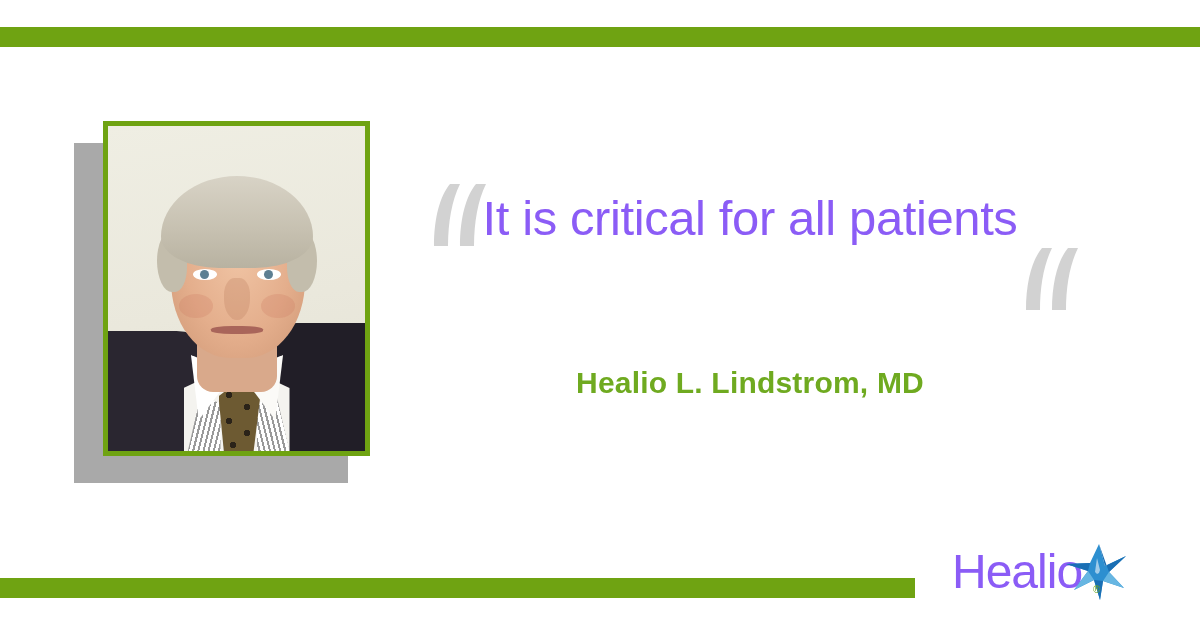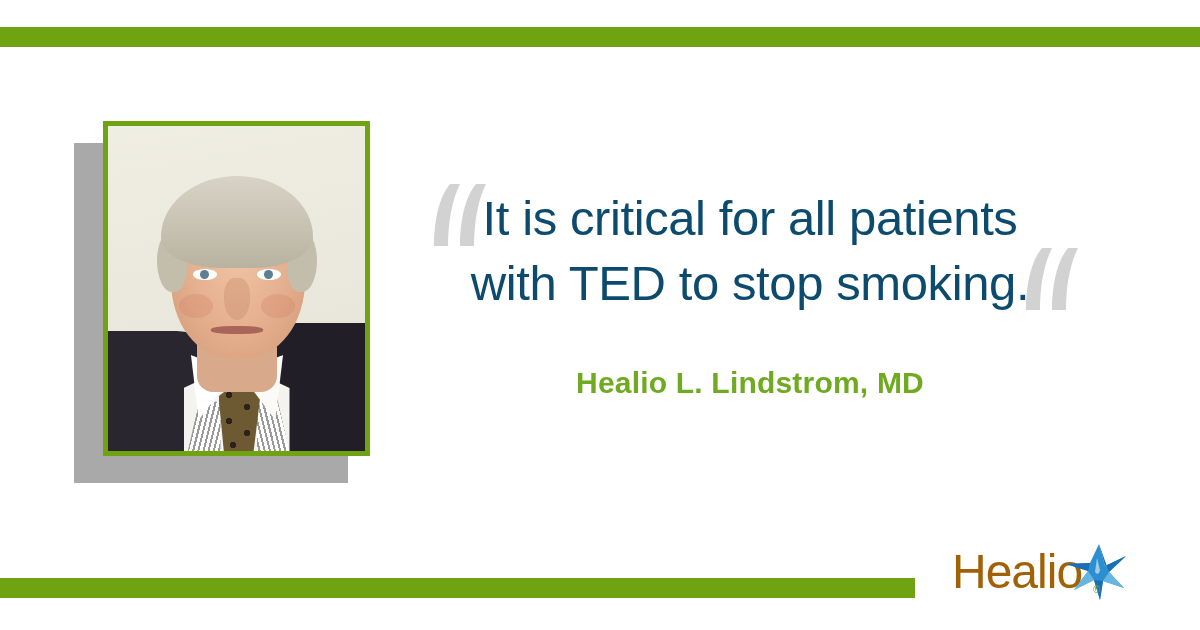--- a/index.html
+++ b/index.html
@@ -178,21 +178,21 @@
   .quote-block {
     position:absolute;
     left:420px; top:186px;
     width:660px;
   }
   .quote-line {
     position:relative;
     font-size:49px;
     line-height:65px;
     letter-spacing:-.4px;
-    color:#0c4a6e;
+    color:#8b5cf6;
     text-align:center;
     white-space:nowrap;
   }
   .qmark {
     position:absolute;
     width:58px; height:62px;
     color:#d2d2d2;
     pointer-events:none;
   }
   .qmark svg { display:block; width:100%; height:100%; }
@@ -215,21 +215,21 @@
     position:absolute;
     left:952px; top:546px;
     width:190px; height:56px;
   }
   .logo-word {
     position:absolute;
     left:0; top:0;
     font-size:48px;
     line-height:52px;
     letter-spacing:-1px;
-    color:#a16207;
+    color:#8b5cf6;
     font-weight:normal;
   }
   .logo-star {
     position:absolute;
     left:112px; top:-4px;
     width:62px; height:58px;
   }
   .logo-star svg { display:block; width:100%; height:100%; }
   .logo-reg {
     position:absolute;
@@ -286,21 +286,20 @@
   <div class="quote-block">
 
     <span class="qmark qmark-open">
       <svg viewBox="0 0 58 62" aria-hidden="true">
         <path fill="currentColor" d="M6 62 C6 34 12 12 22 0 L32 0 C24 16 20 38 20 62 Z"></path>
         <path fill="currentColor" d="M32 62 C32 34 38 12 48 0 L58 0 C50 16 46 38 46 62 Z"></path>
       </svg>
     </span>
 
     <div class="quote-line">It is critical for all patients</div>
-    <div class="quote-line">with TED to stop smoking.</div>
 
     <span class="qmark qmark-close">
       <svg viewBox="0 0 58 62" aria-hidden="true">
         <path fill="currentColor" d="M6 62 C6 34 12 12 22 0 L32 0 C24 16 20 38 20 62 Z"></path>
         <path fill="currentColor" d="M32 62 C32 34 38 12 48 0 L58 0 C50 16 46 38 46 62 Z"></path>
       </svg>
     </span>
   </div>
 
   <div class="attribution">Healio L. Lindstrom, MD</div>

